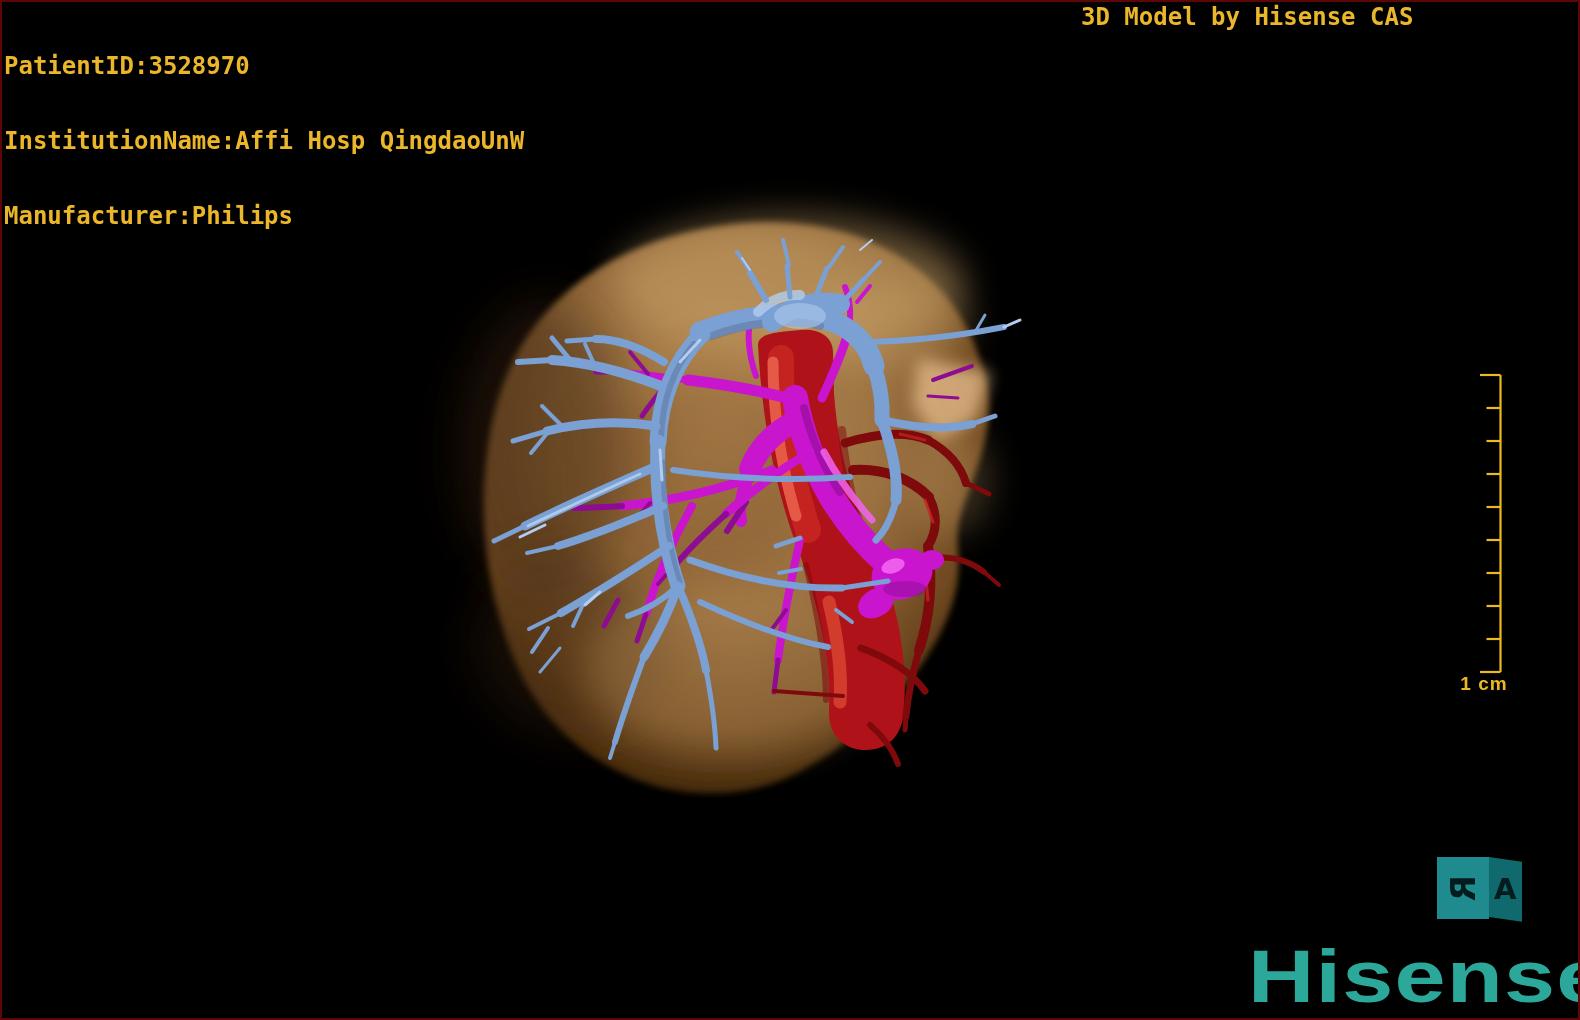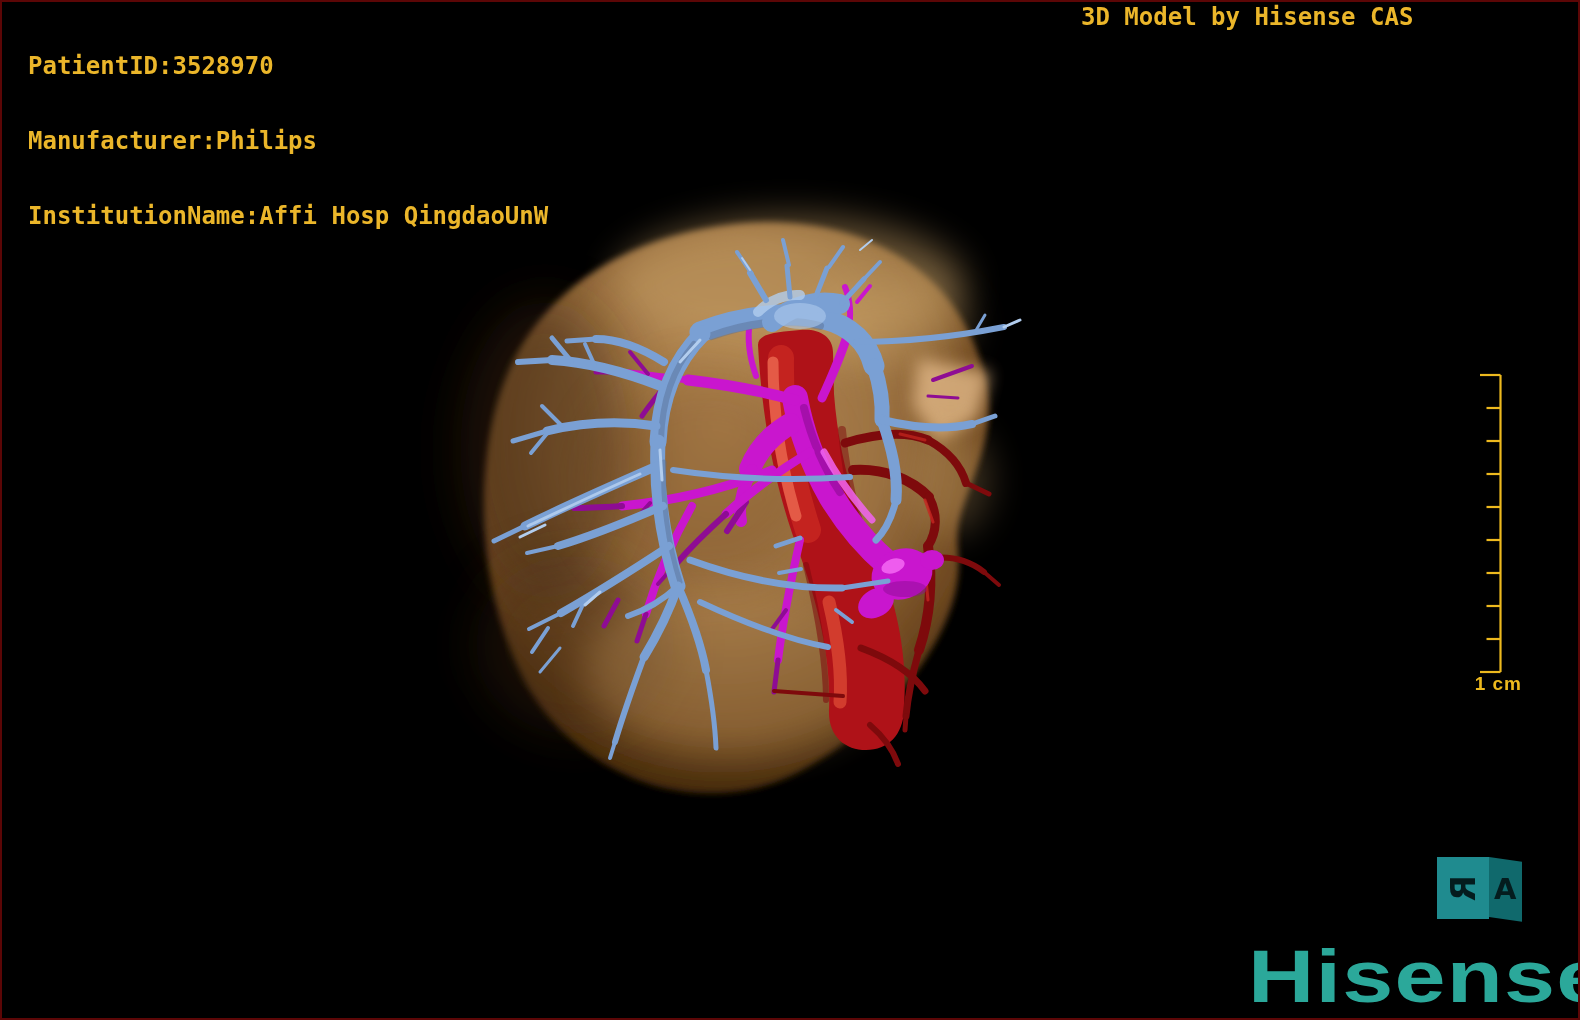--- a/index.html
+++ b/index.html
@@ -5,30 +5,30 @@
   html,body{margin:0;padding:0;background:#000;}
   #stage{
     position:relative;width:1580px;height:1020px;background:var(--black,#000);
     overflow:hidden;font-family:"DejaVu Sans Mono","Liberation Mono",monospace;
   }
   .frame{position:absolute;inset:0;border:2px solid var(--border-red);pointer-events:none;z-index:50;}
   .annot{
     position:absolute;color:var(--annotation-yellow);font-weight:bold;
     font-size:24px;line-height:25px;white-space:pre;z-index:20;letter-spacing:0;
   }
-  .patient{left:4px;top:4px;margin-left:24px;}
+  .patient{left:4px;top:4px;}
   .patient div{height:25px;}
   .title-annot{left:1081px;top:5px;}
   .volume{left:4px;top:976px;}
   .model{position:absolute;left:0;top:0;z-index:5;}
   
   .scalebar{position:absolute;left:1477px;top:370px;z-index:20;}
   #scalebar-ticks line{stroke:var(--scale-yellow);stroke-width:2.2px;}
   .scalebar-label{
-    position:absolute;left:1446px;top:673px;width:76px;text-align:right;z-index:20;
+    position:absolute;left:1446px;top:673px;width:76px;text-align:center;z-index:20;
     color:var(--scale-yellow);font-family:"Liberation Sans",sans-serif;
     font-weight:bold;font-size:19px;letter-spacing:1px;
   }
   
   .cube{position:absolute;left:1437px;top:857px;display:flex;align-items:flex-start;z-index:20;cursor:pointer;}
   .cube-face-left{
     width:52px;height:62px;background:var(--cube-left);
     display:flex;align-items:center;justify-content:center;
   }
   .cube-face-left span{
@@ -260,22 +260,22 @@
       <path class="stroke vb" stroke-width="3" d="M560,648 L540,672"></path>
       <path class="stroke vbl" stroke-width="3" d="M660,450 L662,480"></path>
       <path class="stroke vbl" stroke-width="3" d="M700,340 L680,362"></path>
       <path class="stroke vbl" stroke-width="3" d="M545,525 L520,537"></path>
       <path class="stroke vbl" stroke-width="3" d="M600,592 L585,605"></path>
     </g>
   </svg>
 
   <div class="annot patient">
     <div>PatientID:3528970</div>
+    <div>InstitutionName:Affi Hosp QingdaoUnW</div>
     <div>Manufacturer:Philips</div>
-    <div>InstitutionName:Affi Hosp QingdaoUnW</div>
   </div>
 
   <div class="annot title-annot">3D Model by Hisense CAS</div>
 
 
   <svg class="scalebar" width="26" height="312" viewBox="0 0 26 312">
     <g id="scalebar-ticks">
         <line x1="3" y1="5" x2="23.5" y2="5"></line>
         <line x1="9.5" y1="38" x2="23.5" y2="38"></line>
         <line x1="9.5" y1="71" x2="23.5" y2="71"></line>

